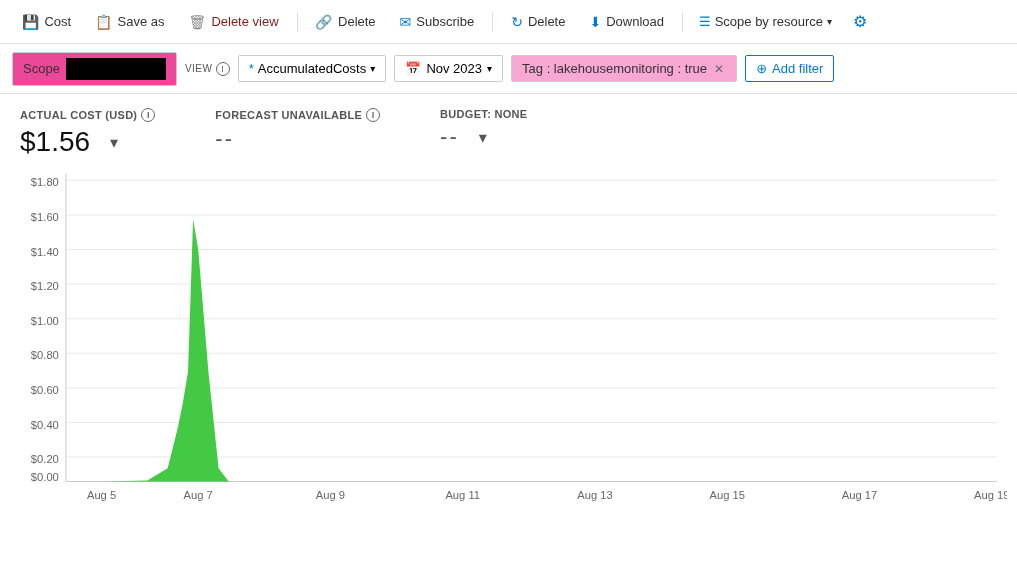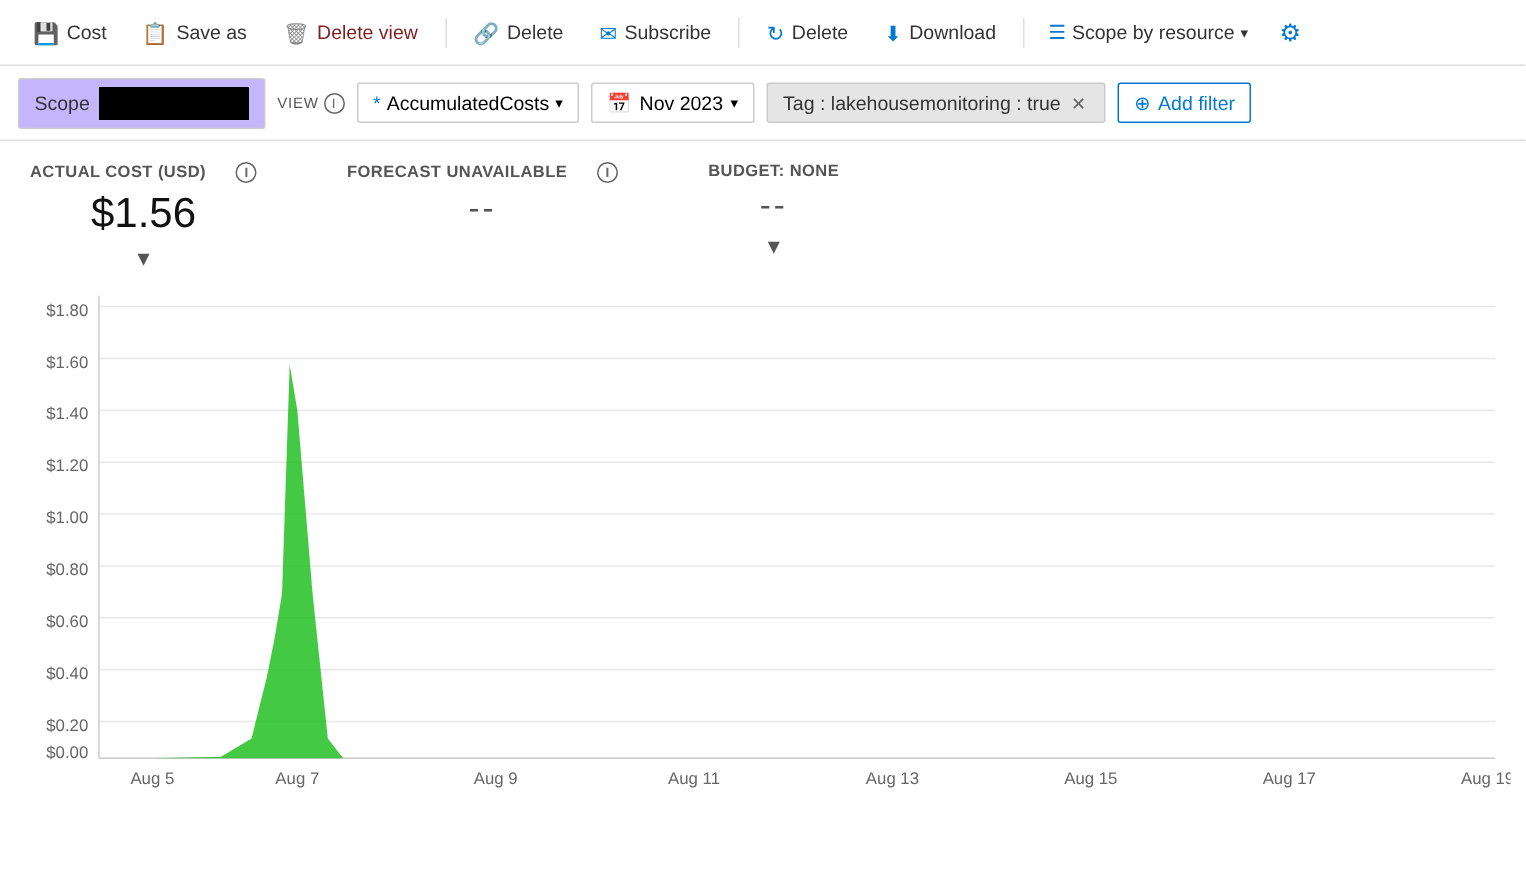--- a/index.html
+++ b/index.html
@@ -49,21 +49,21 @@
       background: #fff;
       height: 50px;
     }
     .scope-btn {
       display: flex;
       align-items: center;
       gap: 6px;
       padding: 5px 10px;
       border: 1px solid #ccc;
       border-radius: 2px;
-      background: #c4b5fd;
+      background: #ec4899;
       cursor: pointer;
       font-size: 13px;
     }
     .scope-label { color: #333; }
     .scope-value {
       background: #000;
       color: #000;
       width: 100px;
       height: 22px;
       display: inline-block;
@@ -102,21 +102,21 @@
       cursor: pointer;
       font-size: 13px;
     }
     .tag-filter {
       display: flex;
       align-items: center;
       gap: 5px;
       padding: 5px 10px;
       border: 1px solid #ccc;
       border-radius: 2px;
-      background: #e5e5e5;
+      background: #f9a8d4;
       font-size: 13px;
     }
     .tag-close {
       cursor: pointer;
       color: #666;
       font-size: 12px;
       border: none;
       background: transparent;
       padding: 0 2px;
     }
@@ -154,30 +154,29 @@
     }
     .metric-block { display: flex; flex-direction: column; gap: 4px; }
     .metric-label {
       font-size: 11px;
       font-weight: 600;
       color: #555;
       text-transform: uppercase;
       letter-spacing: 0.3px;
       display: flex;
       align-items: center;
-      gap: 20px;
+      gap: 4px;
     }
     .metric-value {
       font-size: 28px;
       font-weight: 300;
       color: #111;
       display: flex;
       align-items: center;
-      gap: 4px;
-      flex-direction: column;
+      gap: 20px;
     }
     .metric-value .chevron { font-size: 16px; color: #555; }
     .metric-dash { font-size: 22px; color: #555; letter-spacing: 2px; }
     .gear-btn {
       display: flex;
       align-items: center;
       justify-content: center;
       width: 32px;
       height: 32px;
       border: none;

